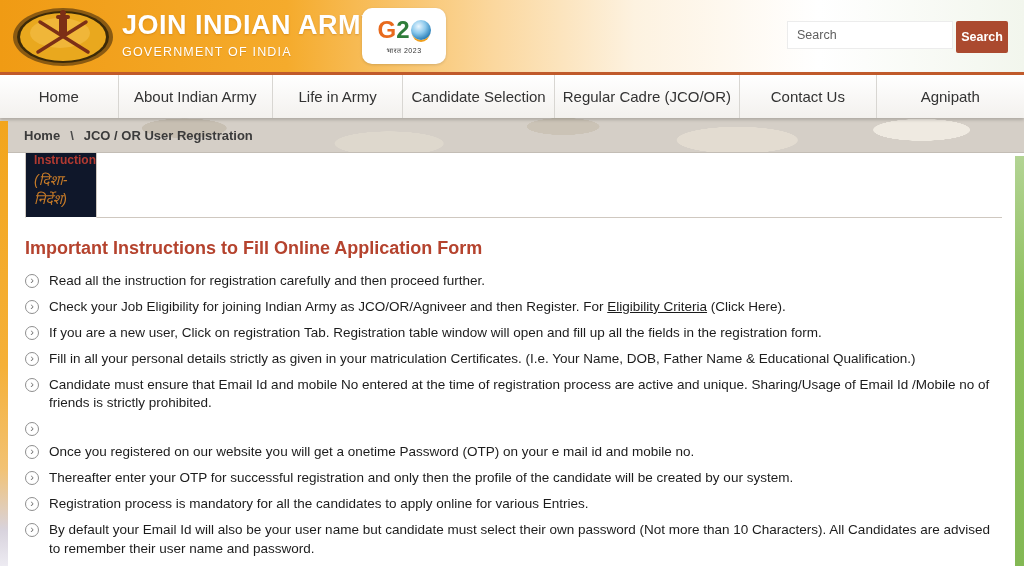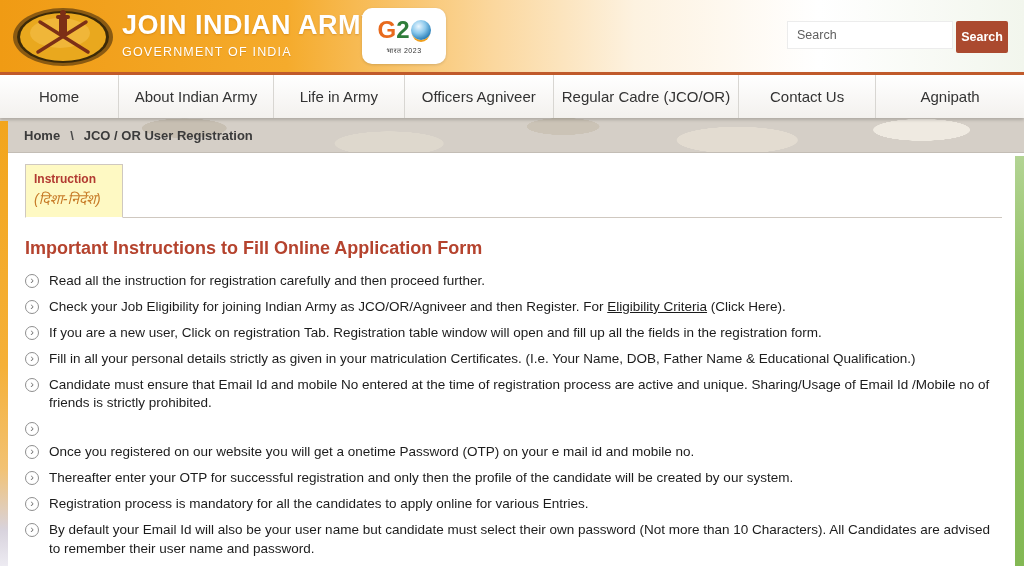--- a/index.html
+++ b/index.html
@@ -96,22 +96,22 @@
   }
   .right-stripe {
     position:absolute; right:0; top:156px; bottom:0; width:9px; z-index:3;
     background:linear-gradient(#b3d494 0%,var(--stripe-green,#8fc05e) 35%,#83b854 100%);
   }
 
   
   .content { padding:0 22px 0 25px; background:#fff; height:413px; overflow:hidden; }
   .tabs-row { position:relative; height:52px; margin-top:13px; border-bottom:1px solid #cfc8c0; }
   .tab {
-    position:absolute; left:0; bottom:-1px; width:98px; cursor:pointer;
-    background:#fef9c3; border:1px solid #cfc8c0; border-bottom:1px solid #fff;
+    position:absolute; left:0; bottom:-1px; width:72px; cursor:pointer;
+    background:#0f172a; border:1px solid #cfc8c0; border-bottom:1px solid #fff;
     padding:7px 6px 9px 8px;
   }
   .tab-label { color:var(--tab-red,#b23a31); font-weight:bold; font-size:12px; }
   .tab-sub { color:var(--tab-orange,#c77b28); font-size:14px; margin-top:3px;font-style:italic; }
 
   .page-heading {
     margin:20px 0 13px; color:var(--heading-red,#b5432e);
     font-size:18px; font-weight:bold;
   }
 
@@ -170,21 +170,21 @@
   </div>
 </div>
 
 <div class="nav" id="nav-list">
   <div class="nav-item">Home</div>
 
   <div class="nav-item">About Indian Army</div>
 
   <div class="nav-item">Life in Army</div>
 
-  <div class="nav-item">Officers Agniveer</div>
+  <div class="nav-item">Candidate Selection</div>
 
   <div class="nav-item">Regular Cadre (JCO/OR)</div>
 
   <div class="nav-item">Contact Us</div>
 
   <div class="nav-item">Agnipath</div>
 </div>
 
 <div class="breadcrumb">
   <span class="crumb-home">Home</span>

